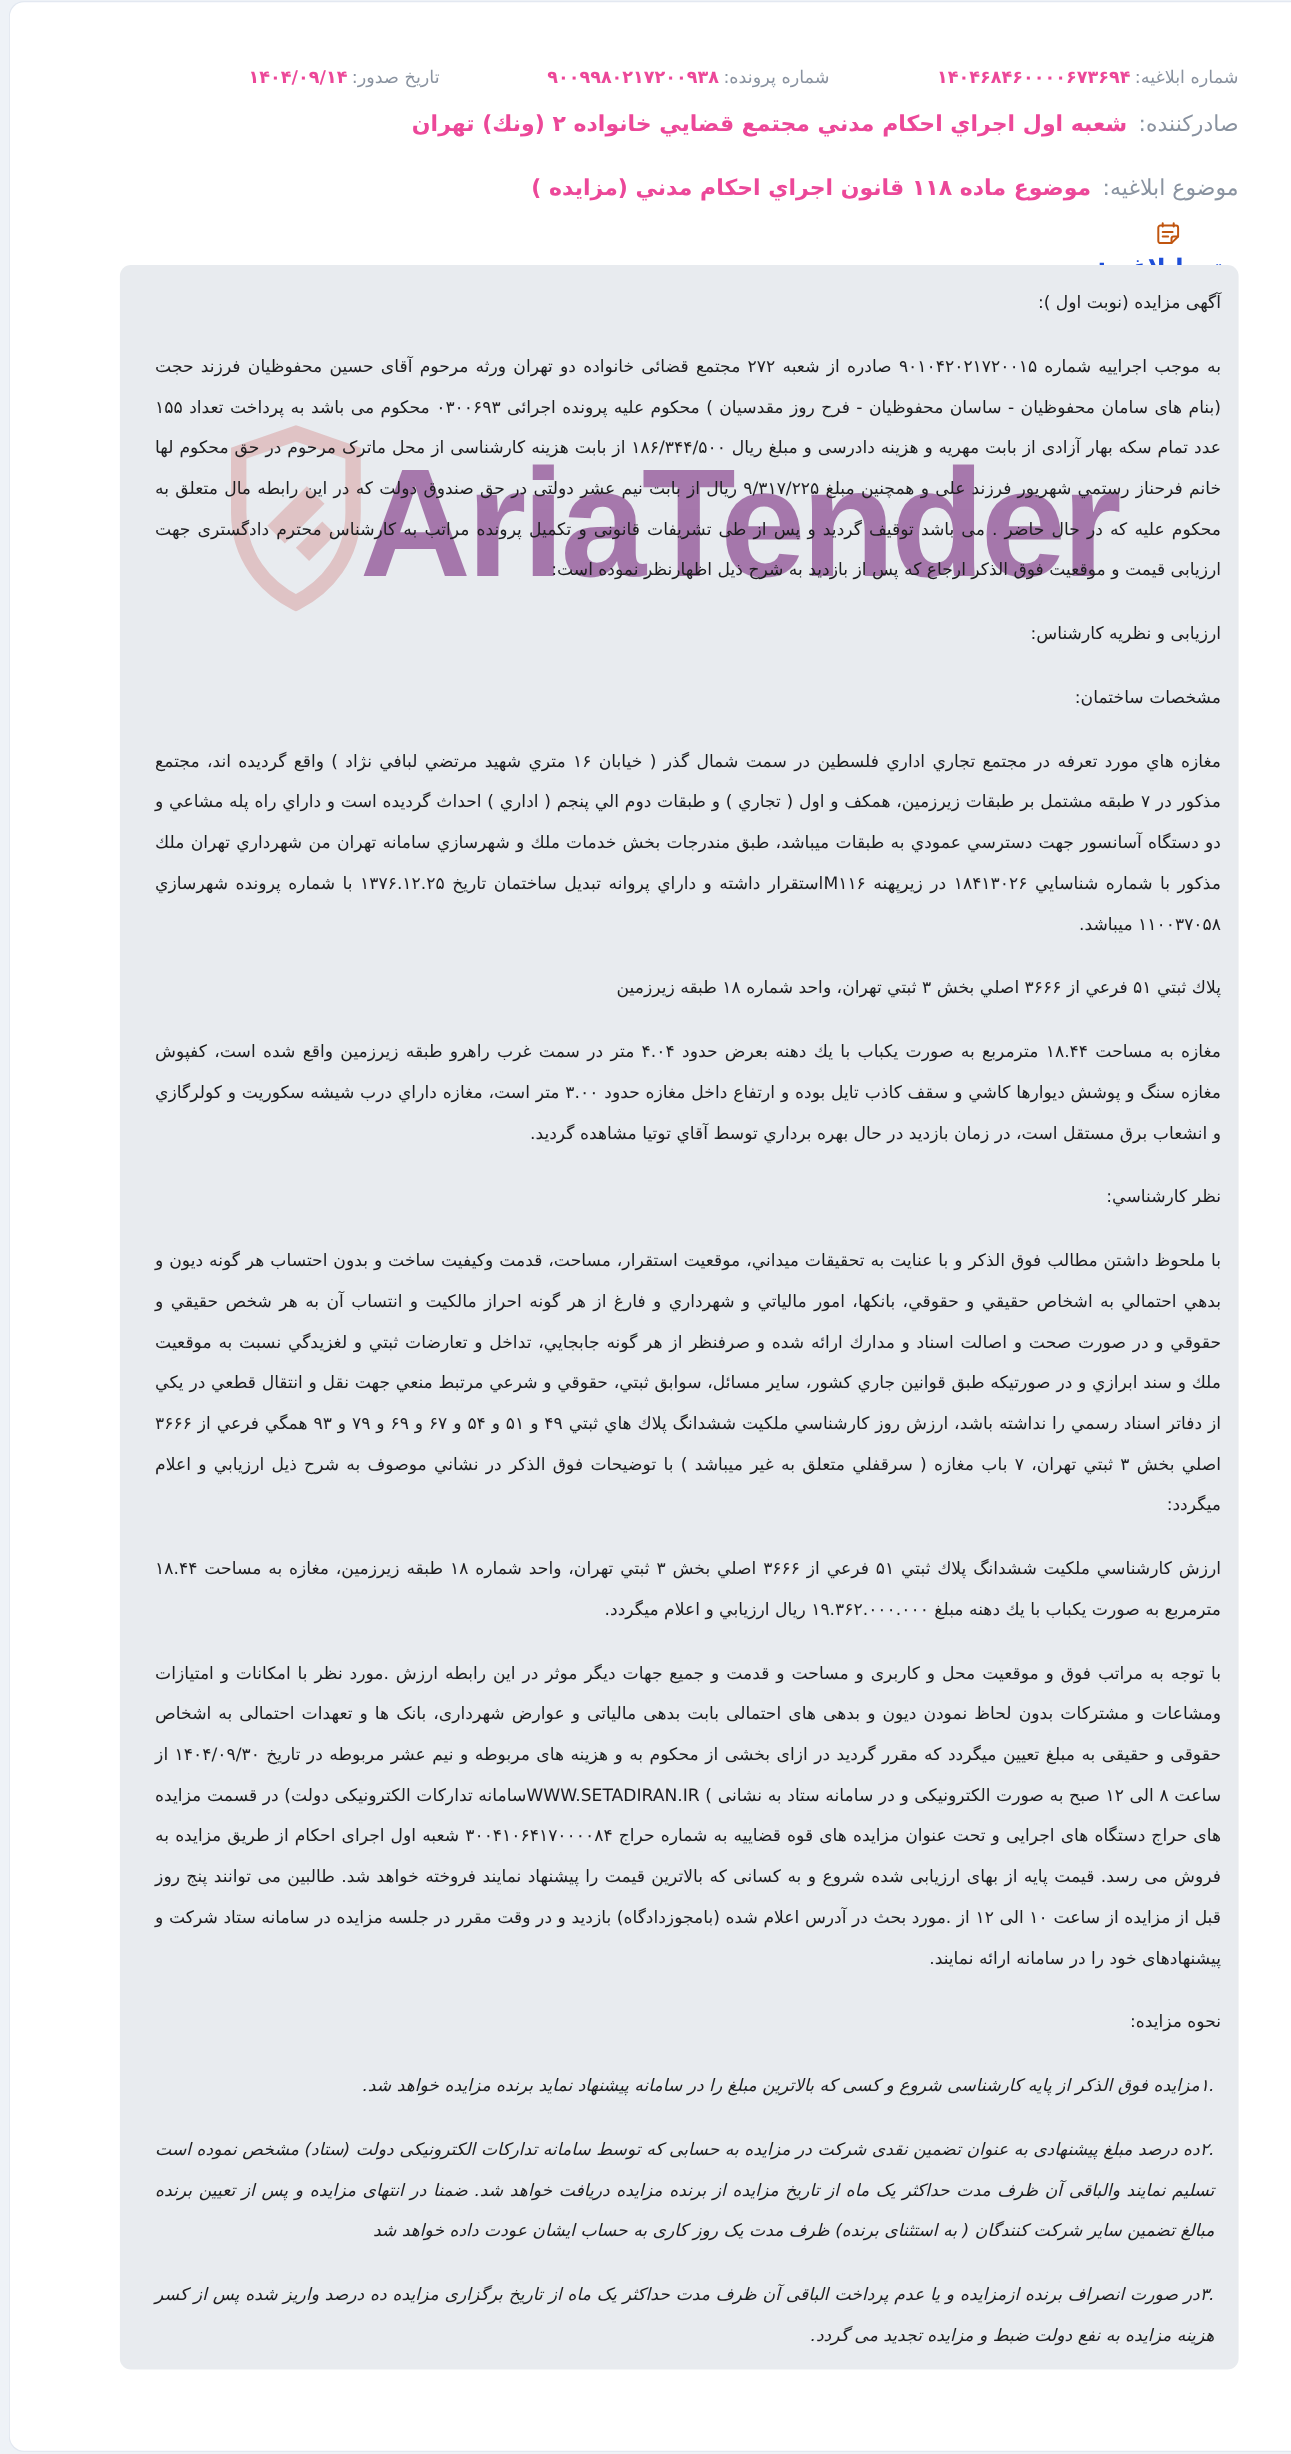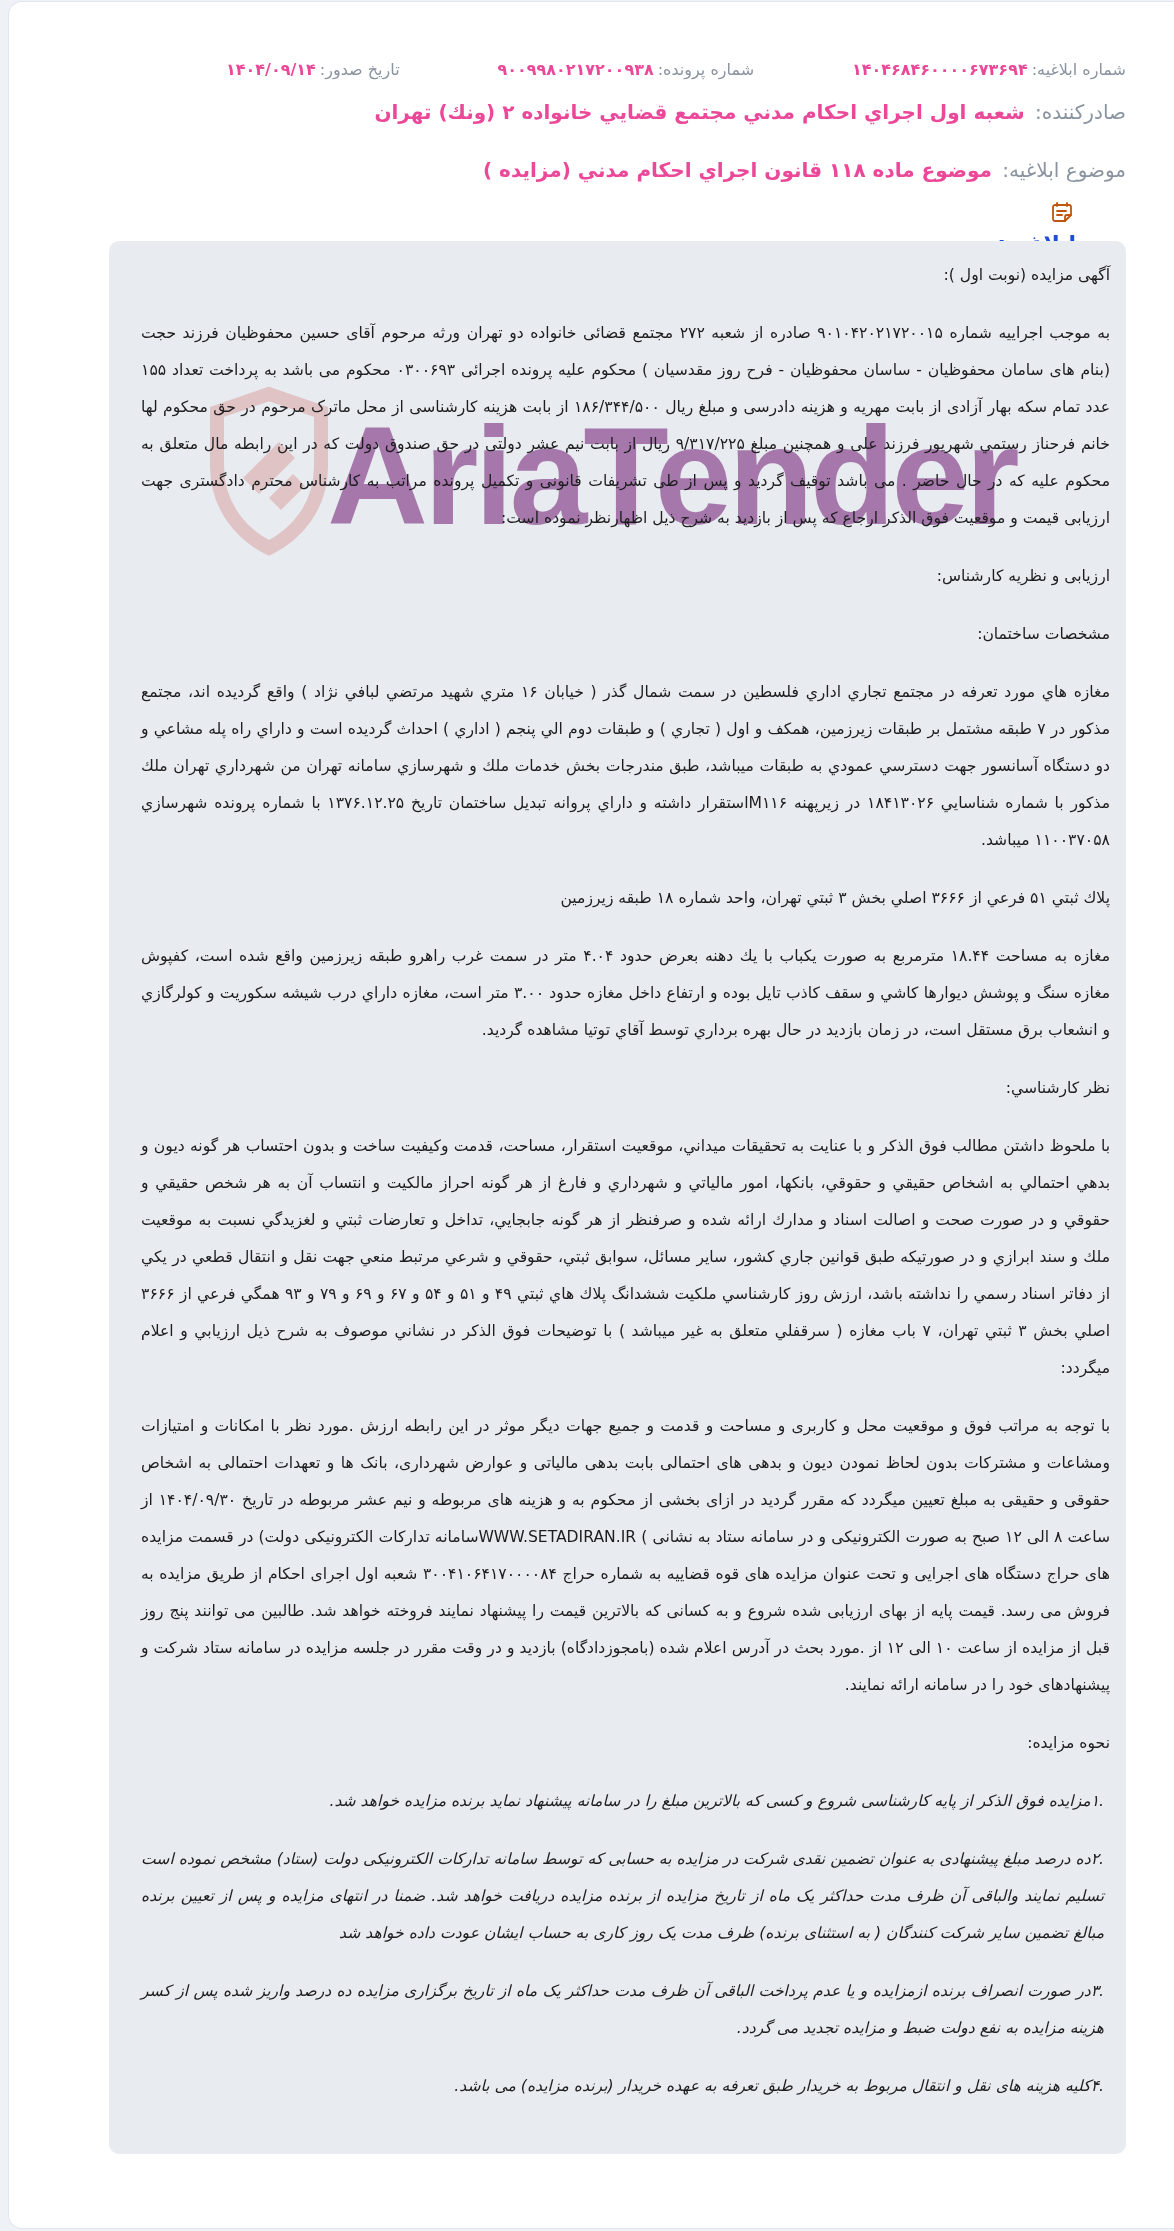--- a/index.html
+++ b/index.html
@@ -179,20 +179,21 @@
     <div class="body-text">
       <p>آگهی مزایده (نوبت اول ):</p>
       <p>به موجب اجراییه شماره  ۹۰۱۰۴۲۰۲۱۷۲۰۰۱۵  صادره از شعبه  ۲۷۲  مجتمع قضائی خانواده دو تهران ورثه مرحوم آقای حسین محفوظیان  فرزند حجت (بنام های سامان محفوظیان - ساسان محفوظیان - فرح روز مقدسیان )  محکوم علیه پرونده اجرائی ۰۳۰۰۶۹۳  محکوم می باشد به پرداخت تعداد ۱۵۵ عدد تمام سکه بهار آزادی از بابت مهریه و هزینه دادرسی و مبلغ ریال  ۱۸۶/۳۴۴/۵۰۰  از بابت هزینه کارشناسی از محل ماترک مرحوم در حق محکوم لها خانم  فرحناز رستمي شهريور  فرزند  علی  و همچنین مبلغ  ۹/۳۱۷/۲۲۵  ریال از بابت نیم عشر دولتی در حق صندوق دولت که در این رابطه مال متعلق به محکوم علیه که در حال حاضر . می باشد توقیف گردید و پس از طی تشریفات قانونی و تکمیل پرونده مراتب به کارشناس محترم دادگستری جهت ارزیابی قیمت و موقعیت فوق الذکر ارجاع که پس از بازدید به شرح ذیل اظهارنظر نموده است:</p>
       <p>ارزیابی و نظریه کارشناس:</p>
       <p>مشخصات ساختمان:</p>
       <p>مغازه هاي مورد تعرفه در مجتمع تجاري اداري فلسطين در سمت شمال گذر ( خيابان ۱۶ متري شهيد مرتضي لبافي نژاد ) واقع گرديده اند، مجتمع مذكور در ۷ طبقه مشتمل بر طبقات زيرزمين، همكف و اول ( تجاري ) و طبقات دوم الي پنجم ( اداري ) احداث گرديده است و داراي راه پله مشاعي و دو دستگاه آسانسور جهت دسترسي عمودي به طبقات ميباشد، طبق مندرجات بخش خدمات ملك و شهرسازي سامانه تهران من شهرداري تهران ملك مذكور با شماره شناسايي ۱۸۴۱۳۰۲۶ در زيرپهنه  M۱۱۶استقرار داشته و داراي پروانه تبديل ساختمان تاريخ ۱۳۷۶.۱۲.۲۵ با شماره پرونده شهرسازي ۱۱۰۰۳۷۰۵۸ ميباشد.</p>
       <p>پلاك ثبتي ۵۱ فرعي از ۳۶۶۶ اصلي بخش ۳ ثبتي تهران، واحد شماره  ۱۸ طبقه زيرزمين</p>
       <p>مغازه به مساحت ۱۸.۴۴ مترمربع به صورت يكباب با يك دهنه بعرض حدود ۴.۰۴ متر در سمت غرب راهرو طبقه زيرزمين واقع شده است، كفپوش مغازه سنگ و پوشش ديوارها كاشي و سقف كاذب تايل بوده و ارتفاع داخل مغازه حدود ۳.۰۰ متر است، مغازه داراي درب شيشه سكوريت و كولرگازي و انشعاب برق مستقل است، در زمان بازديد در حال بهره برداري توسط آقاي توتيا مشاهده گرديد.</p>
       <p>نظر كارشناسي:</p>
       <p>با ملحوظ داشتن مطالب فوق الذكر و با عنايت به تحقيقات ميداني، موقعيت استقرار، مساحت، قدمت وكيفيت ساخت و بدون احتساب هر گونه ديون و بدهي احتمالي به اشخاص حقيقي و حقوقي، بانكها، امور مالياتي و شهرداري و فارغ از هر گونه احراز مالكيت و انتساب آن به هر شخص حقيقي و حقوقي و در صورت صحت و اصالت اسناد و مدارك ارائه شده و صرفنظر از هر گونه جابجايي، تداخل و تعارضات ثبتي و لغزيدگي نسبت به موقعيت ملك و سند ابرازي و در صورتيكه طبق قوانين جاري كشور، ساير مسائل، سوابق ثبتي، حقوقي و شرعي مرتبط منعي جهت نقل و انتقال قطعي در يكي از دفاتر اسناد رسمي را نداشته باشد، ارزش روز كارشناسي ملكيت ششدانگ پلاك هاي ثبتي ۴۹ و ۵۱ و ۵۴ و ۶۷ و ۶۹ و ۷۹ و ۹۳ همگي فرعي از ۳۶۶۶ اصلي بخش ۳ ثبتي تهران، ۷ باب مغازه ( سرقفلي متعلق به غير ميباشد ) با توضيحات فوق الذكر در نشاني موصوف به شرح ذيل ارزيابي و اعلام ميگردد:</p>
+      <p>ارزش كارشناسي ملكيت ششدانگ پلاك ثبتي ۵۱ فرعي از ۳۶۶۶ اصلي بخش ۳ ثبتي تهران، واحد شماره ۱۸ طبقه زيرزمين، مغازه به مساحت ۱۸.۴۴ مترمربع به صورت يكباب با يك دهنه مبلغ ۱۹.۳۶۲.۰۰۰.۰۰۰ ريال ارزيابي و اعلام ميگردد.</p>
       <p>با توجه به مراتب فوق و موقعیت محل و کاربری و مساحت و قدمت و جمیع جهات دیگر موثر در این رابطه ارزش .مورد نظر با امکانات و امتیازات ومشاعات و مشترکات بدون لحاظ نمودن دیون و بدهی های احتمالی بابت بدهی مالیاتی و عوارض شهرداری، بانک ها و تعهدات احتمالی به اشخاص حقوقی و حقیقی به مبلغ تعیین میگردد که مقرر گردید در ازای بخشی از محکوم به و هزینه های مربوطه و نیم عشر مربوطه در تاریخ ۱۴۰۴/۰۹/۳۰  از ساعت ۸ الی ۱۲ صبح به صورت الکترونیکی و در سامانه ستاد به نشانی ) WWW.SETADIRAN.IRسامانه تدارکات الکترونیکی دولت) در قسمت مزایده های حراج دستگاه های اجرایی و تحت عنوان مزایده های قوه قضاییه به شماره حراج  ۳۰۰۴۱۰۶۴۱۷۰۰۰۰۸۴  شعبه اول اجرای احکام از طریق مزایده به فروش می رسد. قیمت پایه از بهای ارزیابی شده شروع و به کسانی که بالاترین قیمت را پیشنهاد نمایند فروخته خواهد شد. طالبین می توانند پنج روز قبل از مزایده از ساعت ۱۰ الی ۱۲ از .مورد بحث در آدرس اعلام شده (بامجوزدادگاه) بازدید و در وقت مقرر در جلسه مزایده در سامانه ستاد شرکت و پیشنهادهای خود را در سامانه ارائه نمایند.</p>
       <p>نحوه مزایده:</p>
       <p class="item">.۱مزایده فوق الذکر از پایه کارشناسی شروع و کسی که بالاترین مبلغ را در سامانه پیشنهاد نماید برنده مزایده خواهد شد.</p>
       <p class="item">.۲ده درصد مبلغ پیشنهادی به عنوان تضمین نقدی شرکت در مزایده به حسابی که توسط سامانه تدارکات الکترونیکی دولت (ستاد) مشخص نموده است تسلیم نمایند والباقی آن ظرف مدت حداکثر یک ماه از تاریخ مزایده از برنده مزایده دریافت خواهد شد. ضمنا در انتهای مزایده و پس از تعیین برنده مبالغ تضمین سایر شرکت کنندگان ( به استثنای برنده) ظرف مدت یک روز کاری به حساب ایشان عودت داده خواهد شد</p>
       <p class="item">.۳در صورت انصراف برنده ازمزایده و یا عدم پرداخت الباقی آن ظرف مدت حداکثر یک ماه از تاریخ برگزاری مزایده ده درصد واریز شده پس از کسر هزینه مزایده به نفع دولت ضبط و مزایده تجدید می گردد.</p>
       <p class="item">.۴کلیه هزینه های نقل و انتقال مربوط به خریدار طبق تعرفه به عهده خریدار (برنده مزایده) می باشد.</p>
 
     </div>
   </div>
 </div>

